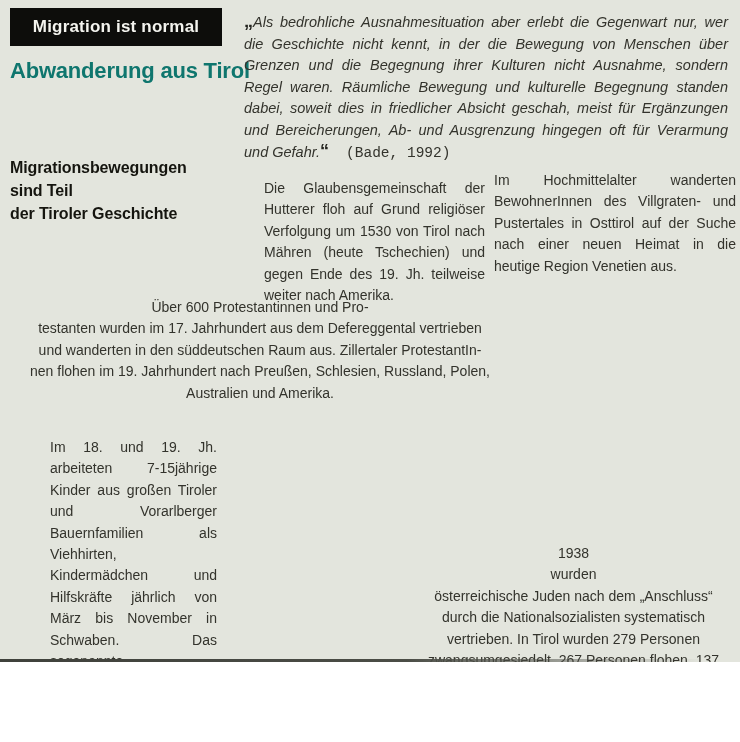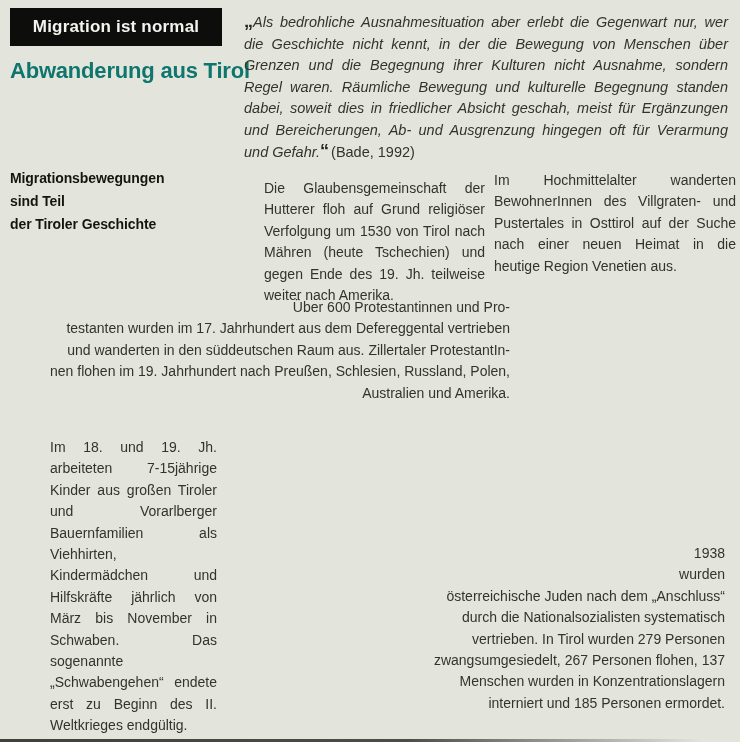--- a/index.html
+++ b/index.html
@@ -2,21 +2,21 @@
 <html lang="de"><head>
 <meta charset="utf-8">
 <style>
   html, body {
     margin: 0;
     padding: 0;
   }
   .page {
     position: relative;
     width: 740px;
-    height: 742px;
+    height: 662px;
     background: #e3e5dd;
     overflow: hidden;
     font-family: "Liberation Sans", sans-serif;
   }
   .badge {
     position: absolute;
     left: 10px;
     top: 8px;
     width: 212px;
     height: 38px;
@@ -51,43 +51,44 @@
     font-style: normal;
     font-weight: bold;
     font-size: 18px;
     color: #23231e;
   }
   .quote .qtext {
     font-style: italic;
   }
   .quote .attribution {
     font-style: normal;
-    margin-left: 2px;
+    margin-left: 17px;
+    font-family: Liberation Mono, monospace;
   }
   .heading2 {
     position: absolute;
     left: 10px;
-    top: 167px;
+    top: 156px;
     color: #15150f;
-    font-size: 14px;
+    font-size: 16px;
     font-weight: bold;
     line-height: 23px;
     white-space: pre-line;
     letter-spacing: -0.1px;
   }
   .para {
     position: absolute;
     color: #33332c;
     font-size: 14px;
     line-height: 21.4px;
     text-align: justify;
   }
   .para.preformatted {
     white-space: pre-line;
-    text-align: right;
+    text-align: center;
   }
   .para-hutterer        { left: 264px; top: 178px; width: 221px; }
   .para-hochmittelalter { left: 494px; top: 170px; width: 242px; }
   .para-protestanten    { left: 10px;  top: 297px; width: 500px; }
   .para-schwabenkinder  { left: 10px;  top: 437px; width: 167px; margin-left: 40px; }
   .para-bergknappen     { left: 186px; top: 411px; width: 299px; }
   .para-suedamerika     { left: 186px; top: 545px; width: 233px; }
   .para-juden1938       { left: 422px; top: 528px; width: 303px; margin-top: 15px; }
   .scan-edge {
     position: absolute;

